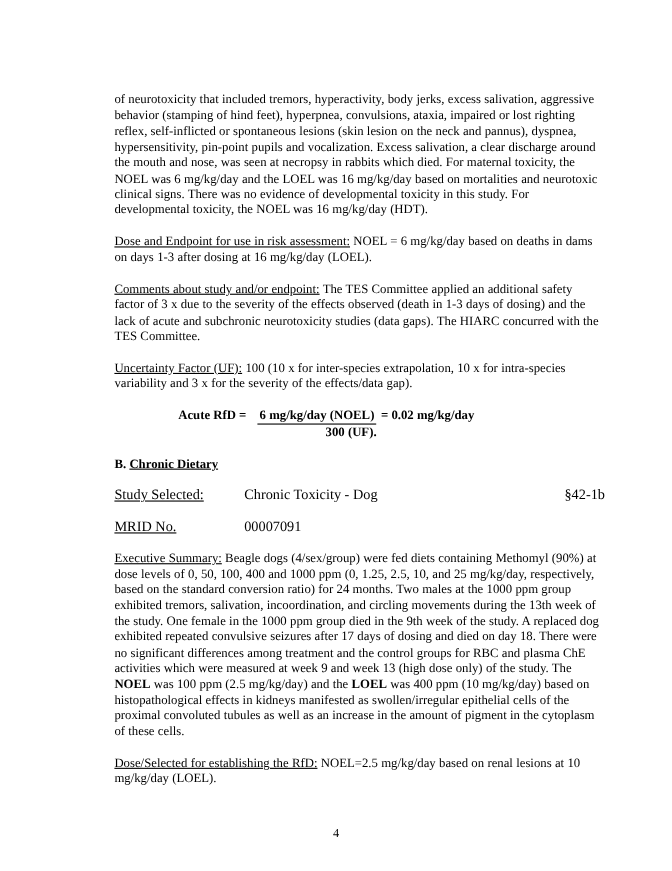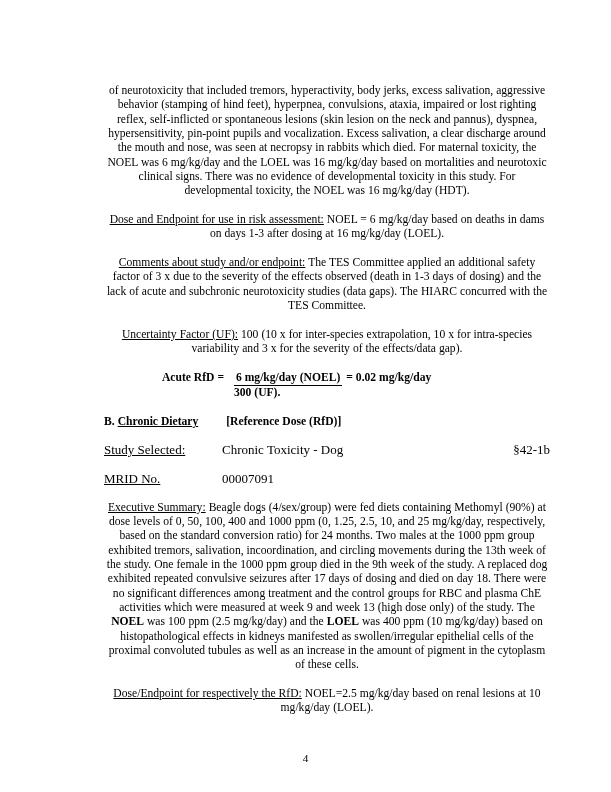--- a/index.html
+++ b/index.html
@@ -22,21 +22,21 @@
   .content {
     position: absolute;
     left: 104px;
     top: 84px;
     width: 446px;
   }
   p.para {
     margin: 0 0 14.3px 0;
     font-size: 11.6px;
     line-height: 14.35px;
-    text-align: center;
+    text-align: left;
     word-spacing: 0.1px;
     font-family: Liberation Serif, serif;
   }
   p.tight {
     margin-bottom: 0;
   }
   .u {
     text-decoration: underline;
   }
   .b {
@@ -54,21 +54,21 @@
   .formula-row {
     display: flex;
     align-items: flex-start;
   }
   .formula-label {
     white-space: nowrap;
     padding-right: 10px;
   }
   .frac {
     display: inline-block;
-    text-align: left;
+    text-align: right;
     vertical-align: top;
   }
   .frac .num {
     display: block;
     border-bottom: 1px solid #000;
     padding: 0 2px 0 2px;
     line-height: 14.35px;
   }
   .frac .den {
     display: block;
@@ -157,35 +157,34 @@
           <span class="den">300 (UF).</span>
         </span>
         <span class="formula-equals">= 0.02 mg/kg/day</span>
       </div>
     </div>
 
 
     <div class="section-head">
       <span class="letter">B.</span>
       <span class="title-u">Chronic Dietary</span>
-      <span class="bracket">[Reference Dose (RfD)]</span>
     </div>
 
     <div class="study-row">
       <span class="label">Study Selected:</span>
       <span class="value">Chronic Toxicity - Dog</span>
       <span class="cite">§42-1b</span>
     </div>
 
     <div class="study-row">
       <span class="label">MRID No.</span>
       <span class="value">00007091</span>
       <span class="cite"></span>
     </div>
 
     <p class="para"><span class="u">Executive Summary:</span><span>  Beagle dogs (4/sex/group) were fed diets containing Methomyl (90%) at dose levels of 0, 50, 100, 400 and 1000 ppm (0, 1.25, 2.5, 10, and 25 mg/kg/day, respectively, based on the standard conversion ratio) for 24 months.  Two males at the 1000 ppm group exhibited tremors, salivation, incoordination, and circling movements during the 13th week of the study.  One female in the 1000 ppm group died in the 9th week of the study.  A replaced dog exhibited repeated convulsive seizures after 17 days of dosing and died on day 18.  There were no significant differences among treatment and the control groups for RBC and plasma ChE activities which were measured at week 9 and week 13 (high dose only) of the study.  The </span><span class="b">NOEL</span><span> was 100 ppm (2.5 mg/kg/day) and the </span><span class="b">LOEL</span><span> was 400 ppm (10 mg/kg/day) based on histopathological effects in kidneys manifested as swollen/irregular epithelial cells of the proximal convoluted tubules as well as an increase in the amount of pigment in the cytoplasm of these cells.</span></p>
 
-    <p class="para tight"><span class="u">Dose/Endpoint for respectively the RfD:</span><span>  NOEL=2.5 mg/kg/day based on renal lesions at 10 mg/kg/day (LOEL).</span></p>
+    <p class="para tight"><span class="u">Dose/Selected for establishing the RfD:</span><span>  NOEL=2.5 mg/kg/day based on renal lesions at 10 mg/kg/day (LOEL).</span></p>
 
   </div>
 
   <div class="page-number">4</div>
 </div>
 
 </body></html>

